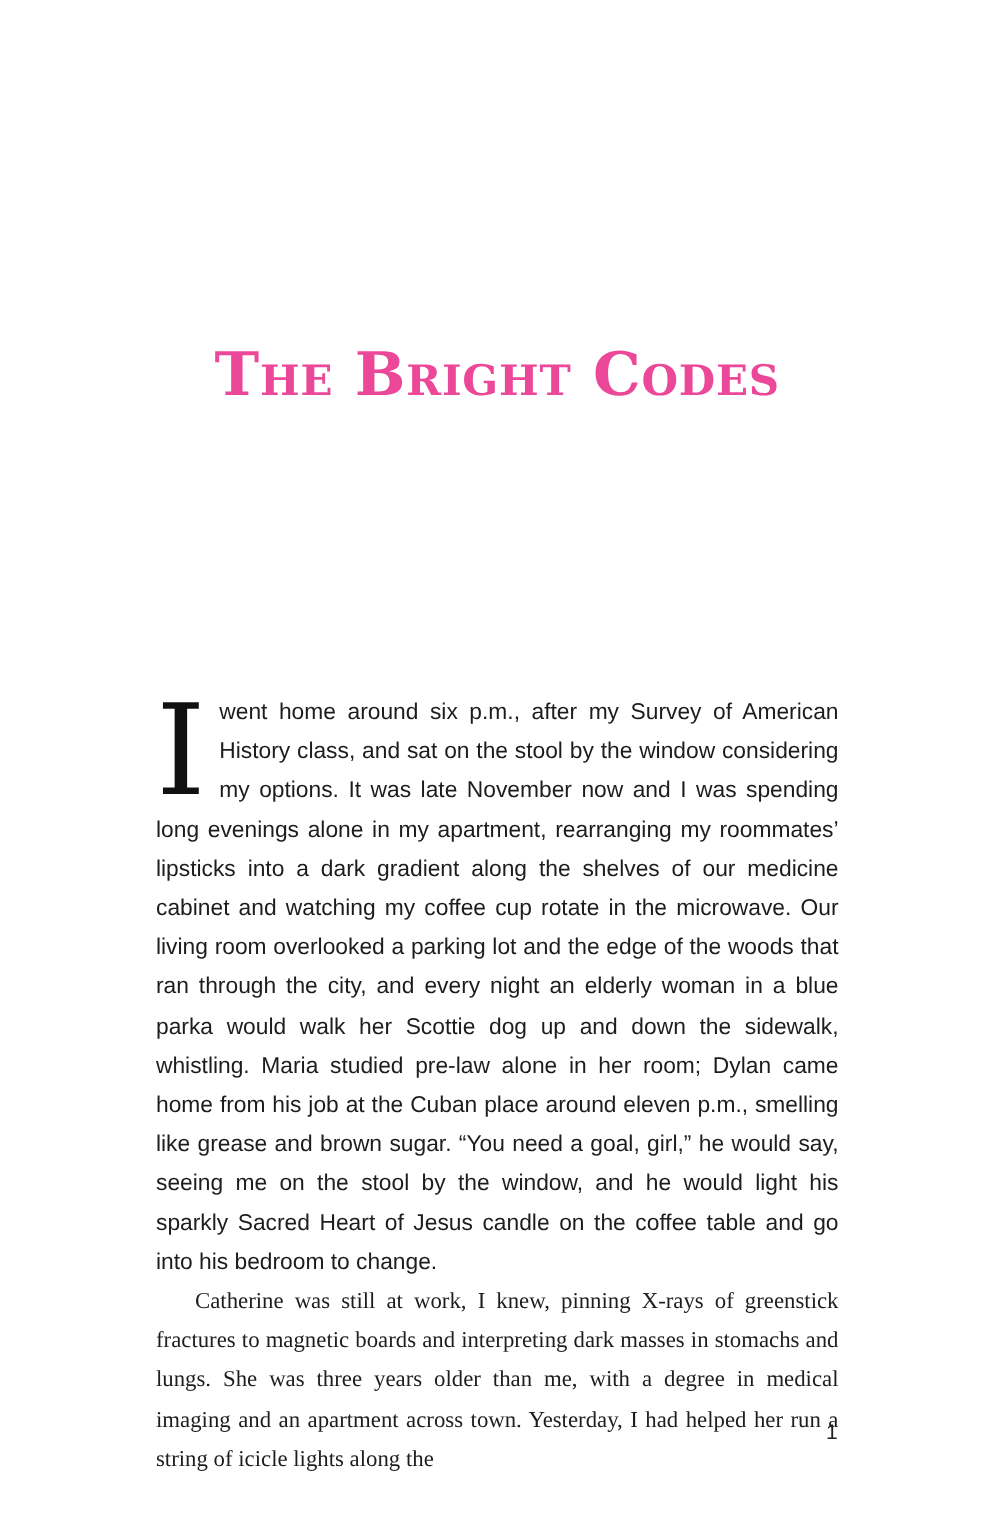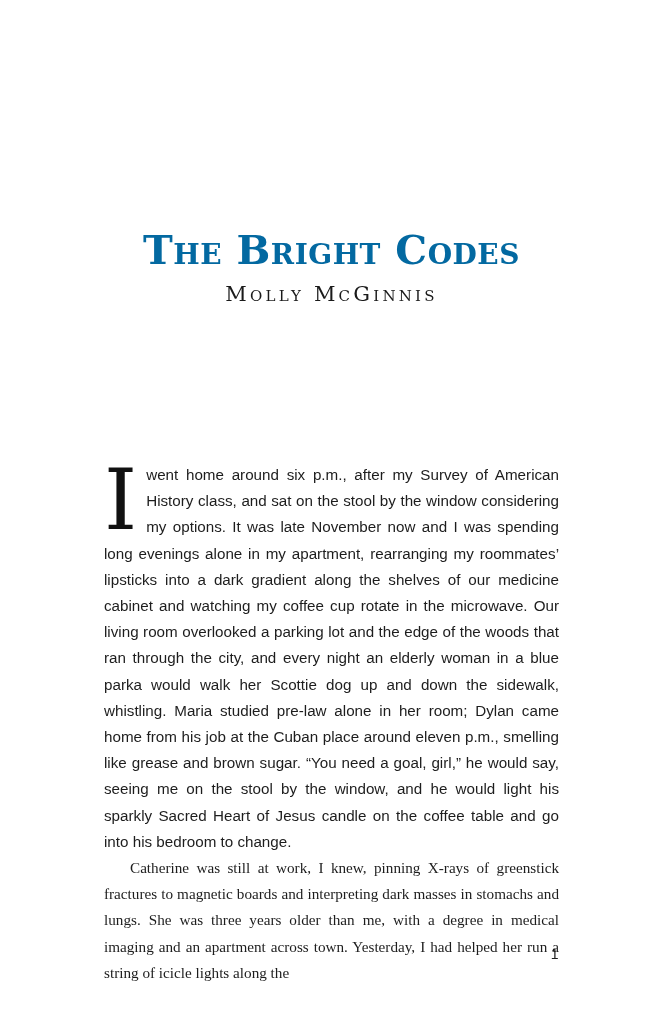--- a/index.html
+++ b/index.html
@@ -28,21 +28,21 @@
     left: 0;
     top: 228px;
     width: 663px;
     text-align: center;
   }
   .story-title {
     font-family: "DejaVu Serif", "Liberation Serif", serif;
     font-weight: bold;
     font-size: 40px;
     letter-spacing: 0.5px;
-    color: #0369a1;
+    color: #ec4899;
     margin: 0;
     line-height: 1.1;
     font-variant: small-caps;
   }
   .author {
     margin: 10px 0 0 0;
     font-family: "DejaVu Serif", "Liberation Serif", serif;
     font-size: 21px;
     letter-spacing: 3.2px;
     color: #1a1a1a;
@@ -87,21 +87,20 @@
     letter-spacing: 0.5px;
   }
 </style>
 </head>
 <body>
 
 <div class="page">
 
   <div class="title-block">
     <h1 class="story-title">The Bright Codes</h1>
-    <div class="author">Molly McGinnis</div>
   </div>
 
   <div class="body-text">
     <p class="first"><span class="dropcap">I</span><span> went home around six p.m., after my Survey of American History class, and sat on the stool by the window considering my options. It was late November now and I was spending long evenings alone in my apartment, rearranging my roommates’ lipsticks into a dark gradient along the shelves of our medicine cabinet and watching my coffee cup rotate in the microwave. Our living room overlooked a parking lot and the edge of the woods that ran through the city, and every night an elderly woman in a blue parka would walk her Scottie dog up and down the sidewalk, whistling. Maria studied pre-law alone in her room; Dylan came home from his job at the Cuban place around eleven p.m., smelling like grease and brown sugar. “You need a goal, girl,” he would say, seeing me on the stool by the window, and he would light his sparkly Sacred Heart of Jesus candle on the coffee table and go into his bedroom to change.</span></p>
     <p class="indent">Catherine was still at work, I knew, pinning X-rays of greenstick fractures to magnetic boards and interpreting dark masses in stomachs and lungs. She was three years older than me, with a degree in medical imaging and an apartment across town. Yesterday, I had helped her run a string of icicle lights along the</p>
   </div>
 
   <div class="page-number">1</div>
 
 </div>

